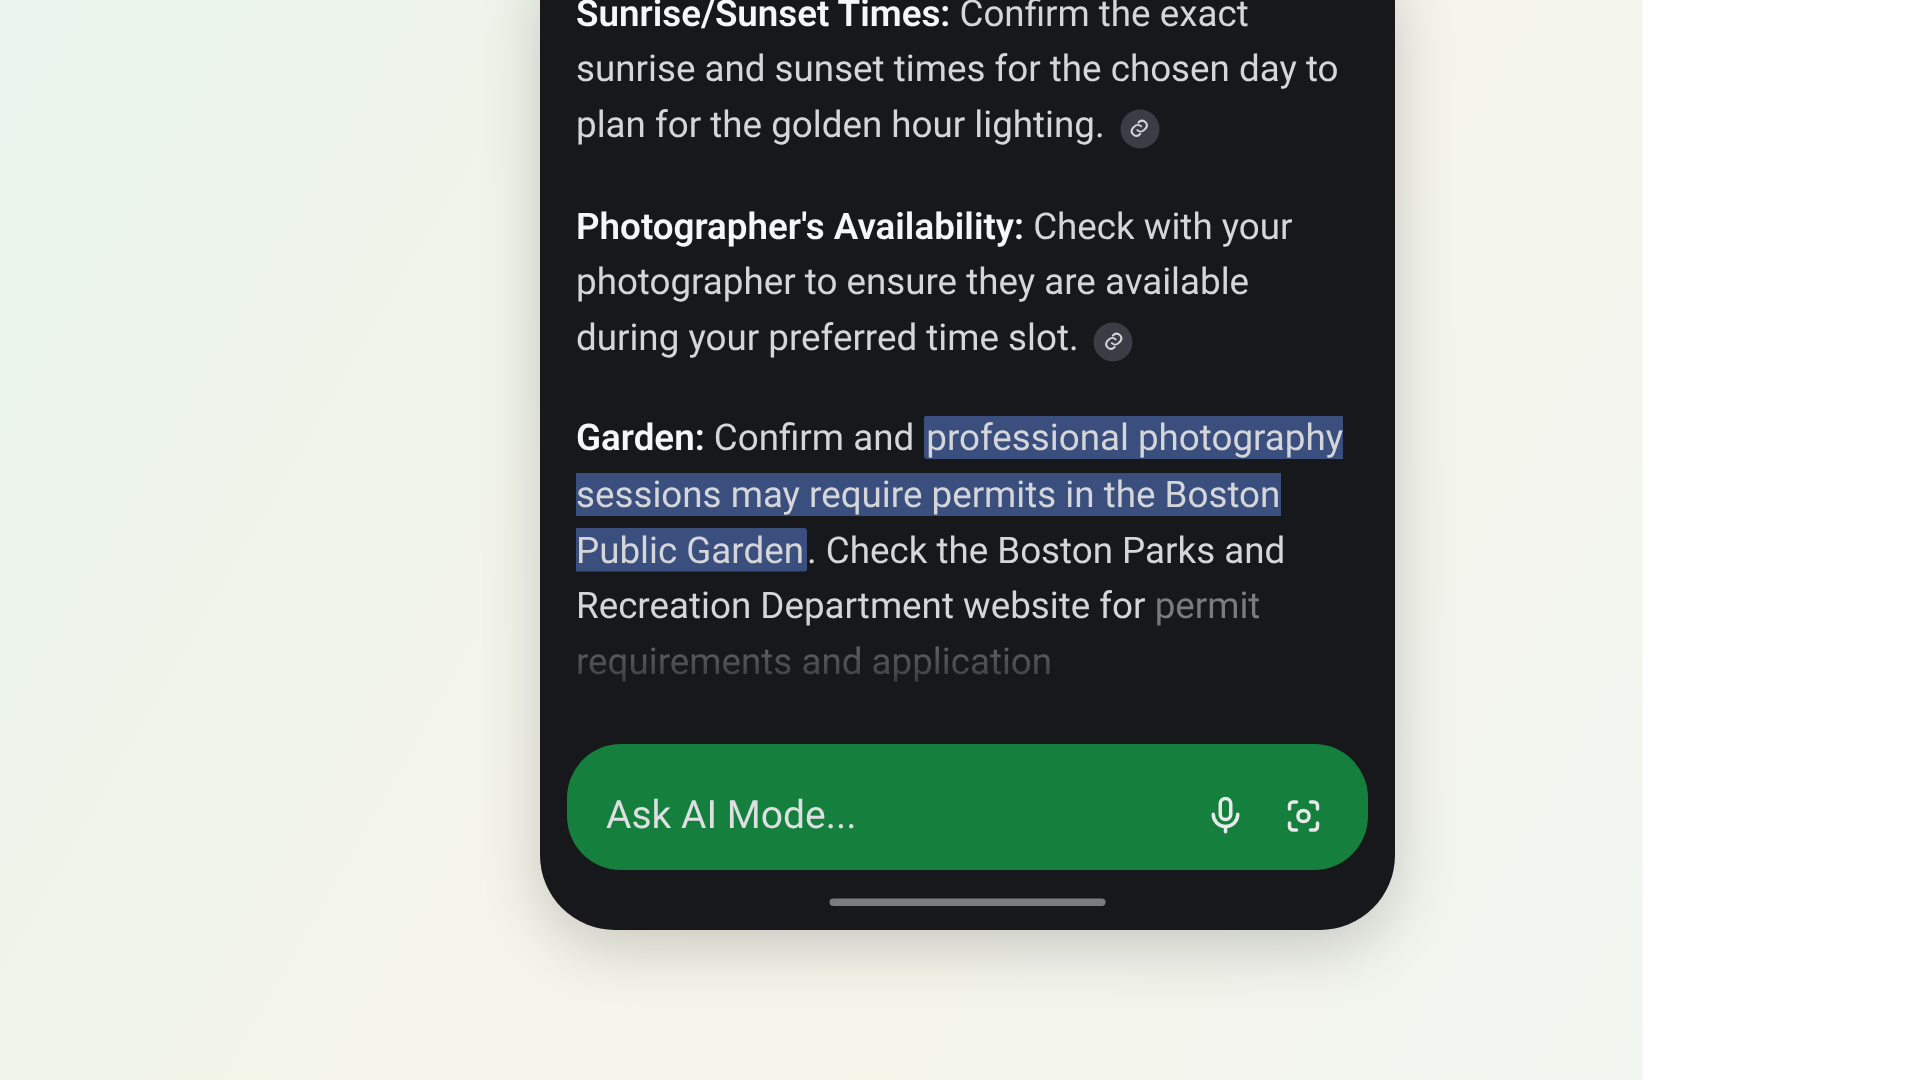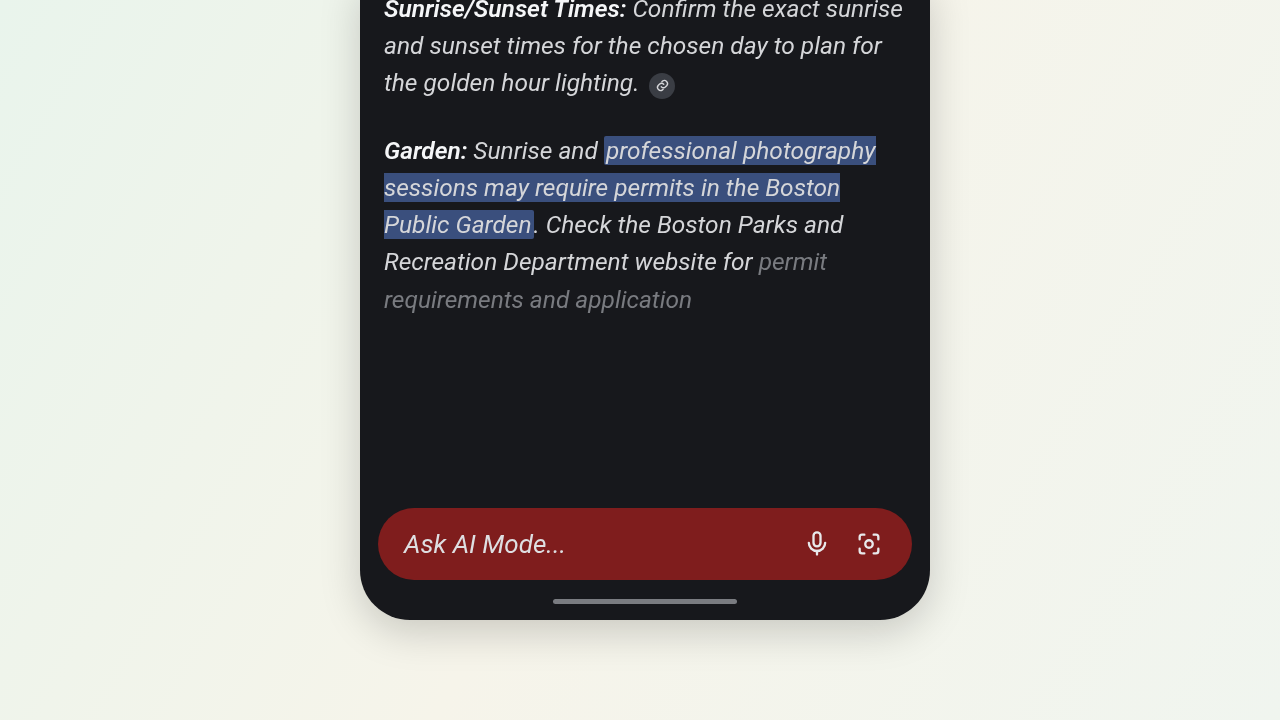--- a/index.html
+++ b/index.html
@@ -1,16 +1,16 @@
 <!DOCTYPE html>
 <html><head>
 <meta charset="utf-8">
 <style>
   html,body{margin:0;padding:0;width:1280px;height:720px;overflow:hidden;font-family:Roboto,Arial,sans-serif;}
-  .bg{position:relative;width:1280px;height:720px;background:linear-gradient(120deg,#e9f4ec 0%,#f6f4ea 50%,#f0f5ef 100%);font-style:italic;}
+  .bg{position:relative;width:1095px;height:720px;background:linear-gradient(120deg,#e9f4ec 0%,#f6f4ea 50%,#f0f5ef 100%);}
   .phone{
     position:absolute;left:360px;top:-20px;width:570px;height:640px;
     background:#17181c;border-radius:0 0 50px 50px;color:#e5e6e8;
     box-shadow:0 12px 40px rgba(0,0,0,.18);
     overflow:hidden;
   }
   .content{
     position:absolute;left:24px;right:24px;top:10px;bottom:150px;
     font-size:24.5px;line-height:1.52;font-weight:400;color:#d5d6d9;
     overflow:hidden;
@@ -24,22 +24,22 @@
   }
   .lnkpill svg{width:15px;height:15px;stroke:#d5d6d9;}
   .hl{background:#3a4f7d;padding:0 2px;border-radius:2px;}
   .fadeRow{
     position:absolute;left:0;right:0;bottom:128px;height:80px;
     background:linear-gradient(180deg,rgba(23,24,28,0) 0%,#17181c 85%);
     pointer-events:none;
   }
   .inputBar{
     position:absolute;left:18px;right:18px;bottom:40px;height:72px;
-    background:#7f1d1d;border-radius:36px;display:flex;align-items:center;
-    padding:0 20px 0 26px;
+    background:#15803d;border-radius:36px;display:flex;align-items:center;
+    padding:12px 20px 0 26px;
   }
   .inputBar .ph{font-size:26px;color:#dedfe2;flex:1;}
   .ibtn{width:46px;height:46px;display:flex;align-items:center;justify-content:center;margin-left:6px;cursor:pointer;}
   .ibtn svg{width:28px;height:28px;stroke:#e8e9eb;}
   .homebar{
     position:absolute;left:50%;transform:translateX(-50%);
     bottom:16px;width:184px;height:5px;border-radius:3px;background:#7a7c81;
   }
   .faded{color:#797b80;}
 </style>
@@ -52,23 +52,31 @@
 
       <p class="blk">
         <span class="lbl">Sunrise/Sunset Times:</span><span> Confirm the exact sunrise and sunset times for the chosen day to plan for the golden hour lighting. </span><span class="lnkpill">
           <svg viewBox="0 0 24 24" fill="none" stroke-width="2.2" stroke-linecap="round">
               <path d="M10 14a5 5 0 0 0 7 0l2-2a5 5 0 0 0-7-7l-1 1"></path>
               <path d="M14 10a5 5 0 0 0-7 0l-2 2a5 5 0 0 0 7 7l1-1"></path>
             </svg>
         </span>
       </p>
 
+      <p class="blk">
+        <span class="lbl">Photographer's Availability:</span><span> Check with your photographer to ensure they are available during your preferred time slot. </span><span class="lnkpill">
+          <svg viewBox="0 0 24 24" fill="none" stroke-width="2.2" stroke-linecap="round">
+              <path d="M10 14a5 5 0 0 0 7 0l2-2a5 5 0 0 0-7-7l-1 1"></path>
+              <path d="M14 10a5 5 0 0 0-7 0l-2 2a5 5 0 0 0 7 7l1-1"></path>
+            </svg>
+        </span>
+      </p>
 
       <p class="blk">
-        <span class="lbl">Garden:</span><span> Sunrise and </span><span class="hl">professional photography sessions may require permits in the Boston Public Garden</span><span>. Check the Boston Parks and Recreation Department website for </span><span class="faded">permit requirements and application</span>
+        <span class="lbl">Garden:</span><span> Confirm and </span><span class="hl">professional photography sessions may require permits in the Boston Public Garden</span><span>. Check the Boston Parks and Recreation Department website for </span><span class="faded">permit requirements and application</span>
       </p>
 
     </div>
 
     <div class="fadeRow"></div>
 
     <div class="inputBar">
       <div class="ph">Ask AI Mode...</div>
       <div class="ibtn">
         <svg viewBox="0 0 24 24" fill="none" stroke-width="2" stroke-linecap="round" stroke-linejoin="round">

